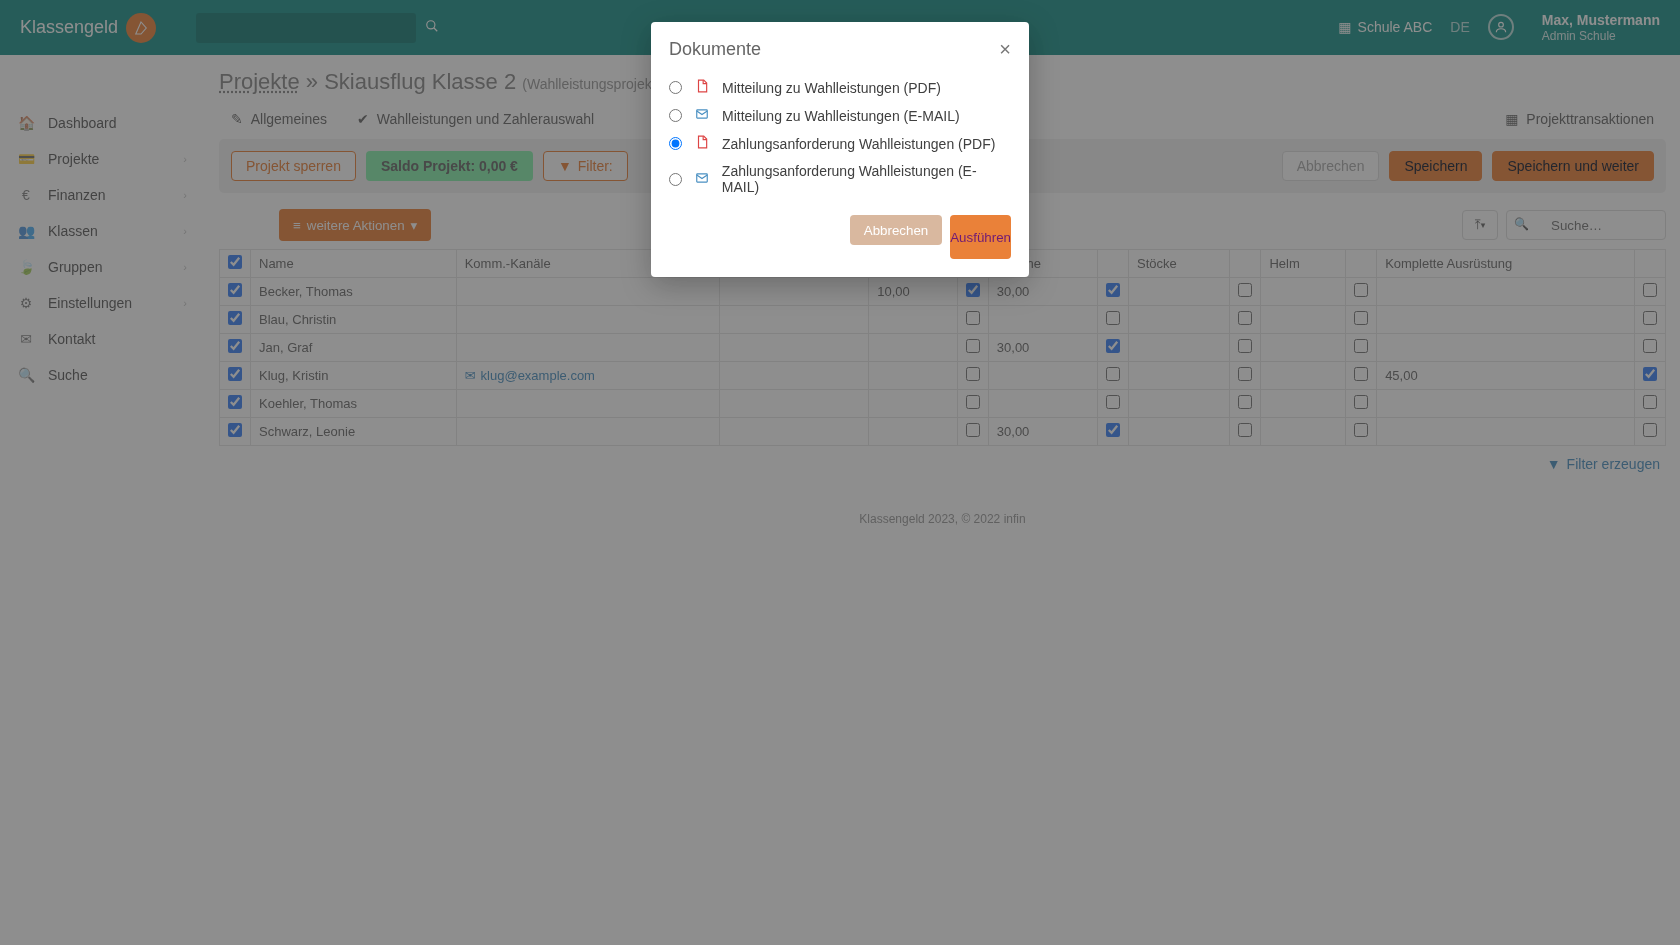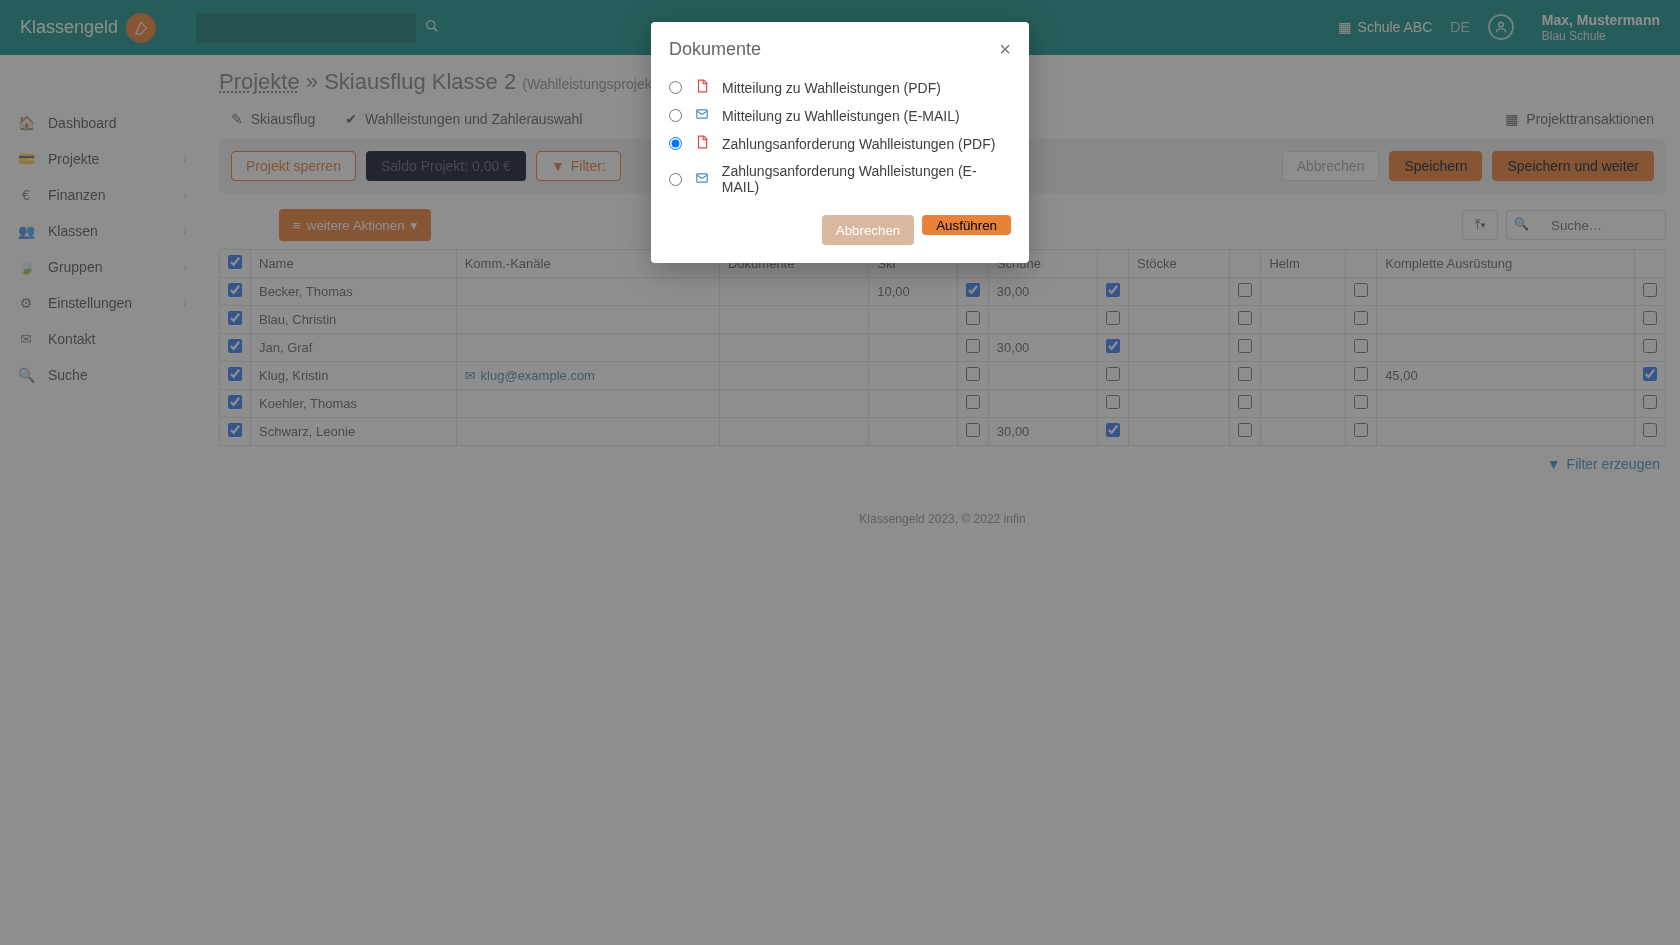--- a/index.html
+++ b/index.html
@@ -28,21 +28,21 @@
     .breadcrumb { font-size: 22px; color: #888; margin-bottom: 10px; }
     .breadcrumb a { color: #888; text-decoration: underline; text-decoration-style: dotted; }
     .breadcrumb .sub { font-size: 14px; color: #999; }
     
     .tabs { display: flex; gap: 30px; padding: 6px 12px 12px 12px; border-bottom: 0; color: #666; font-size: 14px; }
     .tab { display: flex; align-items: center; gap: 8px; cursor: pointer; }
     
     .action-bar { background: #f2f2f2; border-radius: 5px; padding: 12px; display: flex; align-items: center; gap: 10px; margin-bottom: 16px; }
     .btn { height: 30px; padding: 0 14px; border-radius: 4px; font-size: 14px; cursor: pointer; display: inline-flex; align-items: center; gap: 6px; }
     .btn-outline-orange { background: #fff; border: 1px solid #ea8139; color: #ea8139; }
-    .btn-gray-text { background: #0f172a; border: 1px solid transparent; color: #666; }
+    .btn-gray-text { background: #86efac; border: 1px solid transparent; color: #666; font-weight: bold; }
     .btn-orange { background: #ea8139; border: 1px solid #ea8139; color: #0f172a; }
     .action-bar .spacer { flex: 1; }
     .btn-disabled { background:#fff; border:1px solid #ddd; color:#aaa; }
     
     .toolbar-row { display: flex; align-items: center; margin-bottom: 8px; }
     .btn-actions { background: #ea8139; color: #fff; border: none; height: 32px; padding: 0 14px; border-radius: 4px; display:inline-flex; align-items:center; gap:6px; margin-left: 60px; }
     .toolbar-row .spacer { flex: 1; }
     .icon-btn { border: 1px solid #ddd; background: #fff; height: 30px; width: 36px; border-radius: 4px; display:inline-flex; align-items:center; justify-content:center; color:#666; }
     .search-input { border: 1px solid #ddd; height: 30px; width: 160px; padding: 0 10px 0 44px; border-radius: 4px; background: #fff; }
     .search-wrap { position: relative; margin-left: 8px; }
@@ -67,21 +67,21 @@
     .modal-header { display: flex; align-items: center; margin-bottom: 14px; }
     .modal-title { font-size: 18px; color: #666; }
     .modal-close { margin-left: auto; background: none; border: none; font-size: 20px; color: #777; cursor: pointer; }
     .doc-row { display: flex; align-items: center; gap: 12px; padding: 4px 0; margin-bottom: 3px; }
     .doc-row input[type=radio] { cursor: pointer; }
     .doc-row .doc-icon { color: #d44; width: 16px; text-align:center; }
     .doc-row .doc-icon.mail { color: #4a90c2; }
     .doc-row .doc-label { color: #404040; cursor: pointer; font-size: 14px; }
     .modal-footer { display: flex; justify-content: flex-end; gap: 8px; margin-top: 16px; }
     .btn-modal-cancel { background: #d9b89f; border: none; color: #fff; height: 30px; padding: 0 14px; border-radius: 4px; cursor: pointer; }
-    .btn-modal-execute { background: #ea8139; border: none; color: #000000; height: 20px; padding: 0 14px; border-radius: 4px; cursor: pointer; }
+    .btn-modal-execute { background: #ea8139; border: none; color: #701a75; height: 44px; padding: 0 0; border-radius: 4px; cursor: pointer; }
   </style>
 </head>
 <body>
 
 <div class="topbar">
   <div class="logo">
     <span>Klassengeld</span>
     <span class="logo-icon">
       <svg width="18" height="18" viewBox="0 0 24 24" fill="none">
           <path d="M5 20 L12 4 L19 12 L12 20 Z" stroke="#fff" stroke-width="1.5"></path>
@@ -103,21 +103,21 @@
     <span class="lang">DE</span>
     <div class="user-block">
       <span class="avatar">
         <svg width="14" height="14" viewBox="0 0 24 24" fill="none" stroke="#fff" stroke-width="2">
             <circle cx="12" cy="8" r="4"></circle>
             <path d="M4 21c0-4 4-6 8-6s8 2 8 6"></path>
           </svg>
       </span>
       <div>
         <div class="user-name">Max, Mustermann</div>
-        <div class="user-role">Blau Schule</div>
+        <div class="user-role">Admin Schule</div>
       </div>
     </div>
   </div>
 </div>
 
 <div class="layout">
   <div class="sidebar" id="sidebar">
       <div class="nav-item">
         <span class="nav-icon">🏠</span>
         <span>Dashboard</span>
@@ -159,21 +159,21 @@
 
   <div class="main">
     <div class="breadcrumb">
       <a href="#">Projekte</a><span> » </span><span>Skiausflug Klasse 2</span>
       <span class="sub">(Wahlleistungsprojekt)</span>
     </div>
 
     <div class="tabs" id="tabs">
         <div class="tab">
           <span>✎</span>
-          <span>Skiausflug</span>
+          <span>Allgemeines</span>
         </div>
         <div class="tab">
           <span>✔</span>
           <span>Wahlleistungen und Zahlerauswahl</span>
         </div>
         <div class="tab" style="margin-left: auto;">
           <span>▦</span>
           <span>Projekttransaktionen</span>
         </div>
       </div>

